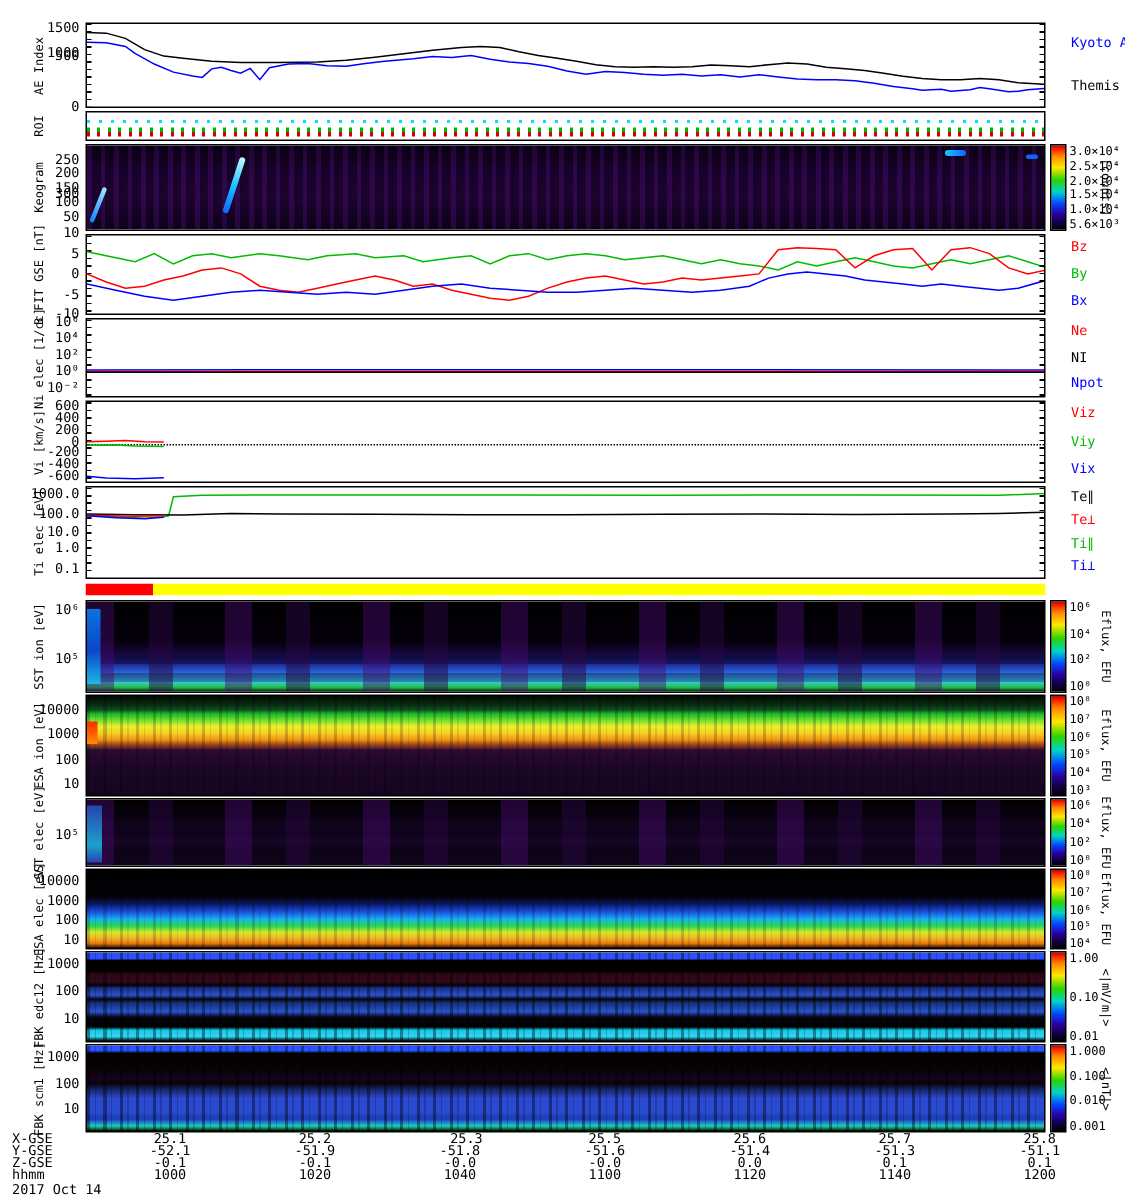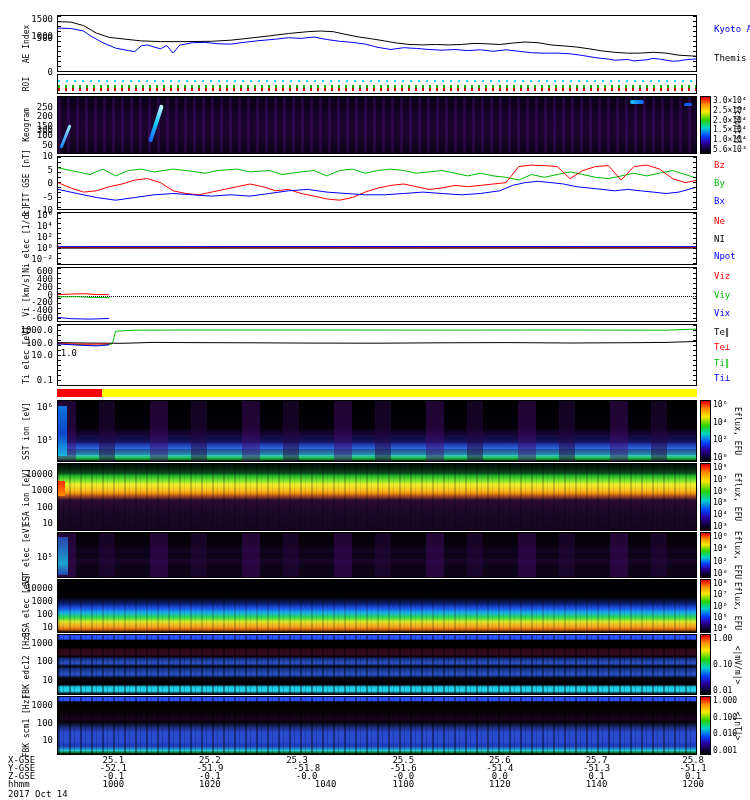--- a/index.html
+++ b/index.html
@@ -192,21 +192,21 @@
     <div class="ylab">Ti elec [eV]</div>
     <div class="plot">
         <svg width="640" height="62" class="series">
           <polyline points="0.0,18.6 25.6,19.8 38.4,20.5 51.2,19.5 54.4,18.9 57.6,6.2 76.8,5.2 128.0,5.0 256.0,5.0 384.0,5.1 512.0,5.0 608.0,5.2 640.0,4.0" fill="none" stroke="#00bb00" stroke-width="1"></polyline>
           <polyline points="0.0,17.6 32.0,18.1 64.0,18.3 96.0,17.4 128.0,17.6 192.0,17.8 256.0,18.1 320.0,18.2 384.0,17.8 448.0,17.6 512.0,18.0 576.0,17.7 608.0,17.4 640.0,16.4" fill="none" stroke="#000000" stroke-width="1"></polyline>
           <polyline points="0.0,18.6 12.8,18.9 32.0,19.2 51.2,18.9" fill="none" stroke="#ff0000" stroke-width="1"></polyline>
           <polyline points="0.0,18.9 19.2,20.1 38.4,20.9 51.2,19.8" fill="none" stroke="#0000ff" stroke-width="1"></polyline>
         </svg>
       </div>
   <span class="ytick" style="top: 50.8px;">0.1</span>
-      <span class="ytick" style="top: 24px; margin-left: 24px;">1.0</span>
+      <span class="ytick" style="top: 37px;">1.0</span>
       <span class="ytick" style="top: 26px;">10.0</span>
       <span class="ytick" style="top: 13.6px;">100.0</span>
       <span class="ytick" style="top: 1.2px;">1000.0</span>
       <span class="legend" style="color: rgb(0, 0, 0); top: 2.75px;">Te∥</span>
       <span class="legend" style="color: rgb(255, 0, 0); top: 18.25px;">Te⊥</span>
       <span class="legend" style="color: rgb(0, 187, 0); top: 33.75px;">Ti∥</span>
       <span class="legend" style="color: rgb(0, 0, 255); top: 49.25px;">Ti⊥</span>
     </div>
 
   <div class="panel noborder" style="top:389px;height:8px">
@@ -321,21 +321,21 @@
       <span class="cbtick" style="top: 50px;">0.001</span>
       <span class="cbunit" style="top: 29.5px;">&lt;|nT|&gt;</span>
     </div>
 
   <div id="bottom-axis">
     <div class="badate">2017 Oct 14</div>
   <div class="barow" style="top: 0px;">
         <span class="rlab">X-GSE</span>
         <span class="bval" style="left: 113.32px;">25.1</span>
         <span class="bval" style="left: 209.96px;">25.2</span>
-        <span class="bval" style="left: 297px;">25.3</span>
+        <span class="bval" style="left: 311px;">25.3</span>
         <span class="bval" style="left: 403.24px;">25.5</span>
         <span class="bval" style="left: 499.88px;">25.6</span>
         <span class="bval" style="left: 596.52px;">25.7</span>
         <span class="bval" style="left: 693.16px;">25.8</span>
       </div>
       <div class="barow" style="top: 8px;">
         <span class="rlab">Y-GSE</span>
         <span class="bval" style="left: 113.32px;">-52.1</span>
         <span class="bval" style="left: 209.96px;">-51.9</span>
         <span class="bval" style="left: 306.6px;">-51.8</span>
@@ -351,20 +351,20 @@
         <span class="bval" style="left: 306.6px;">-0.0</span>
         <span class="bval" style="left: 403.24px;">-0.0</span>
         <span class="bval" style="left: 499.88px;">0.0</span>
         <span class="bval" style="left: 596.52px;">0.1</span>
         <span class="bval" style="left: 693.16px;">0.1</span>
       </div>
       <div class="barow" style="top: 24px;">
         <span class="rlab">hhmm</span>
         <span class="bval" style="left: 113.32px;">1000</span>
         <span class="bval" style="left: 209.96px;">1020</span>
-        <span class="bval" style="left: 306.6px; margin-left: 19px;">1040</span>
+        <span class="bval" style="left: 306.6px;">1040</span>
         <span class="bval" style="left: 403.24px;">1100</span>
         <span class="bval" style="left: 499.88px;">1120</span>
         <span class="bval" style="left: 596.52px;">1140</span>
         <span class="bval" style="left: 693.16px;">1200</span>
       </div>
     </div>
 </div>
 
 </body></html>

